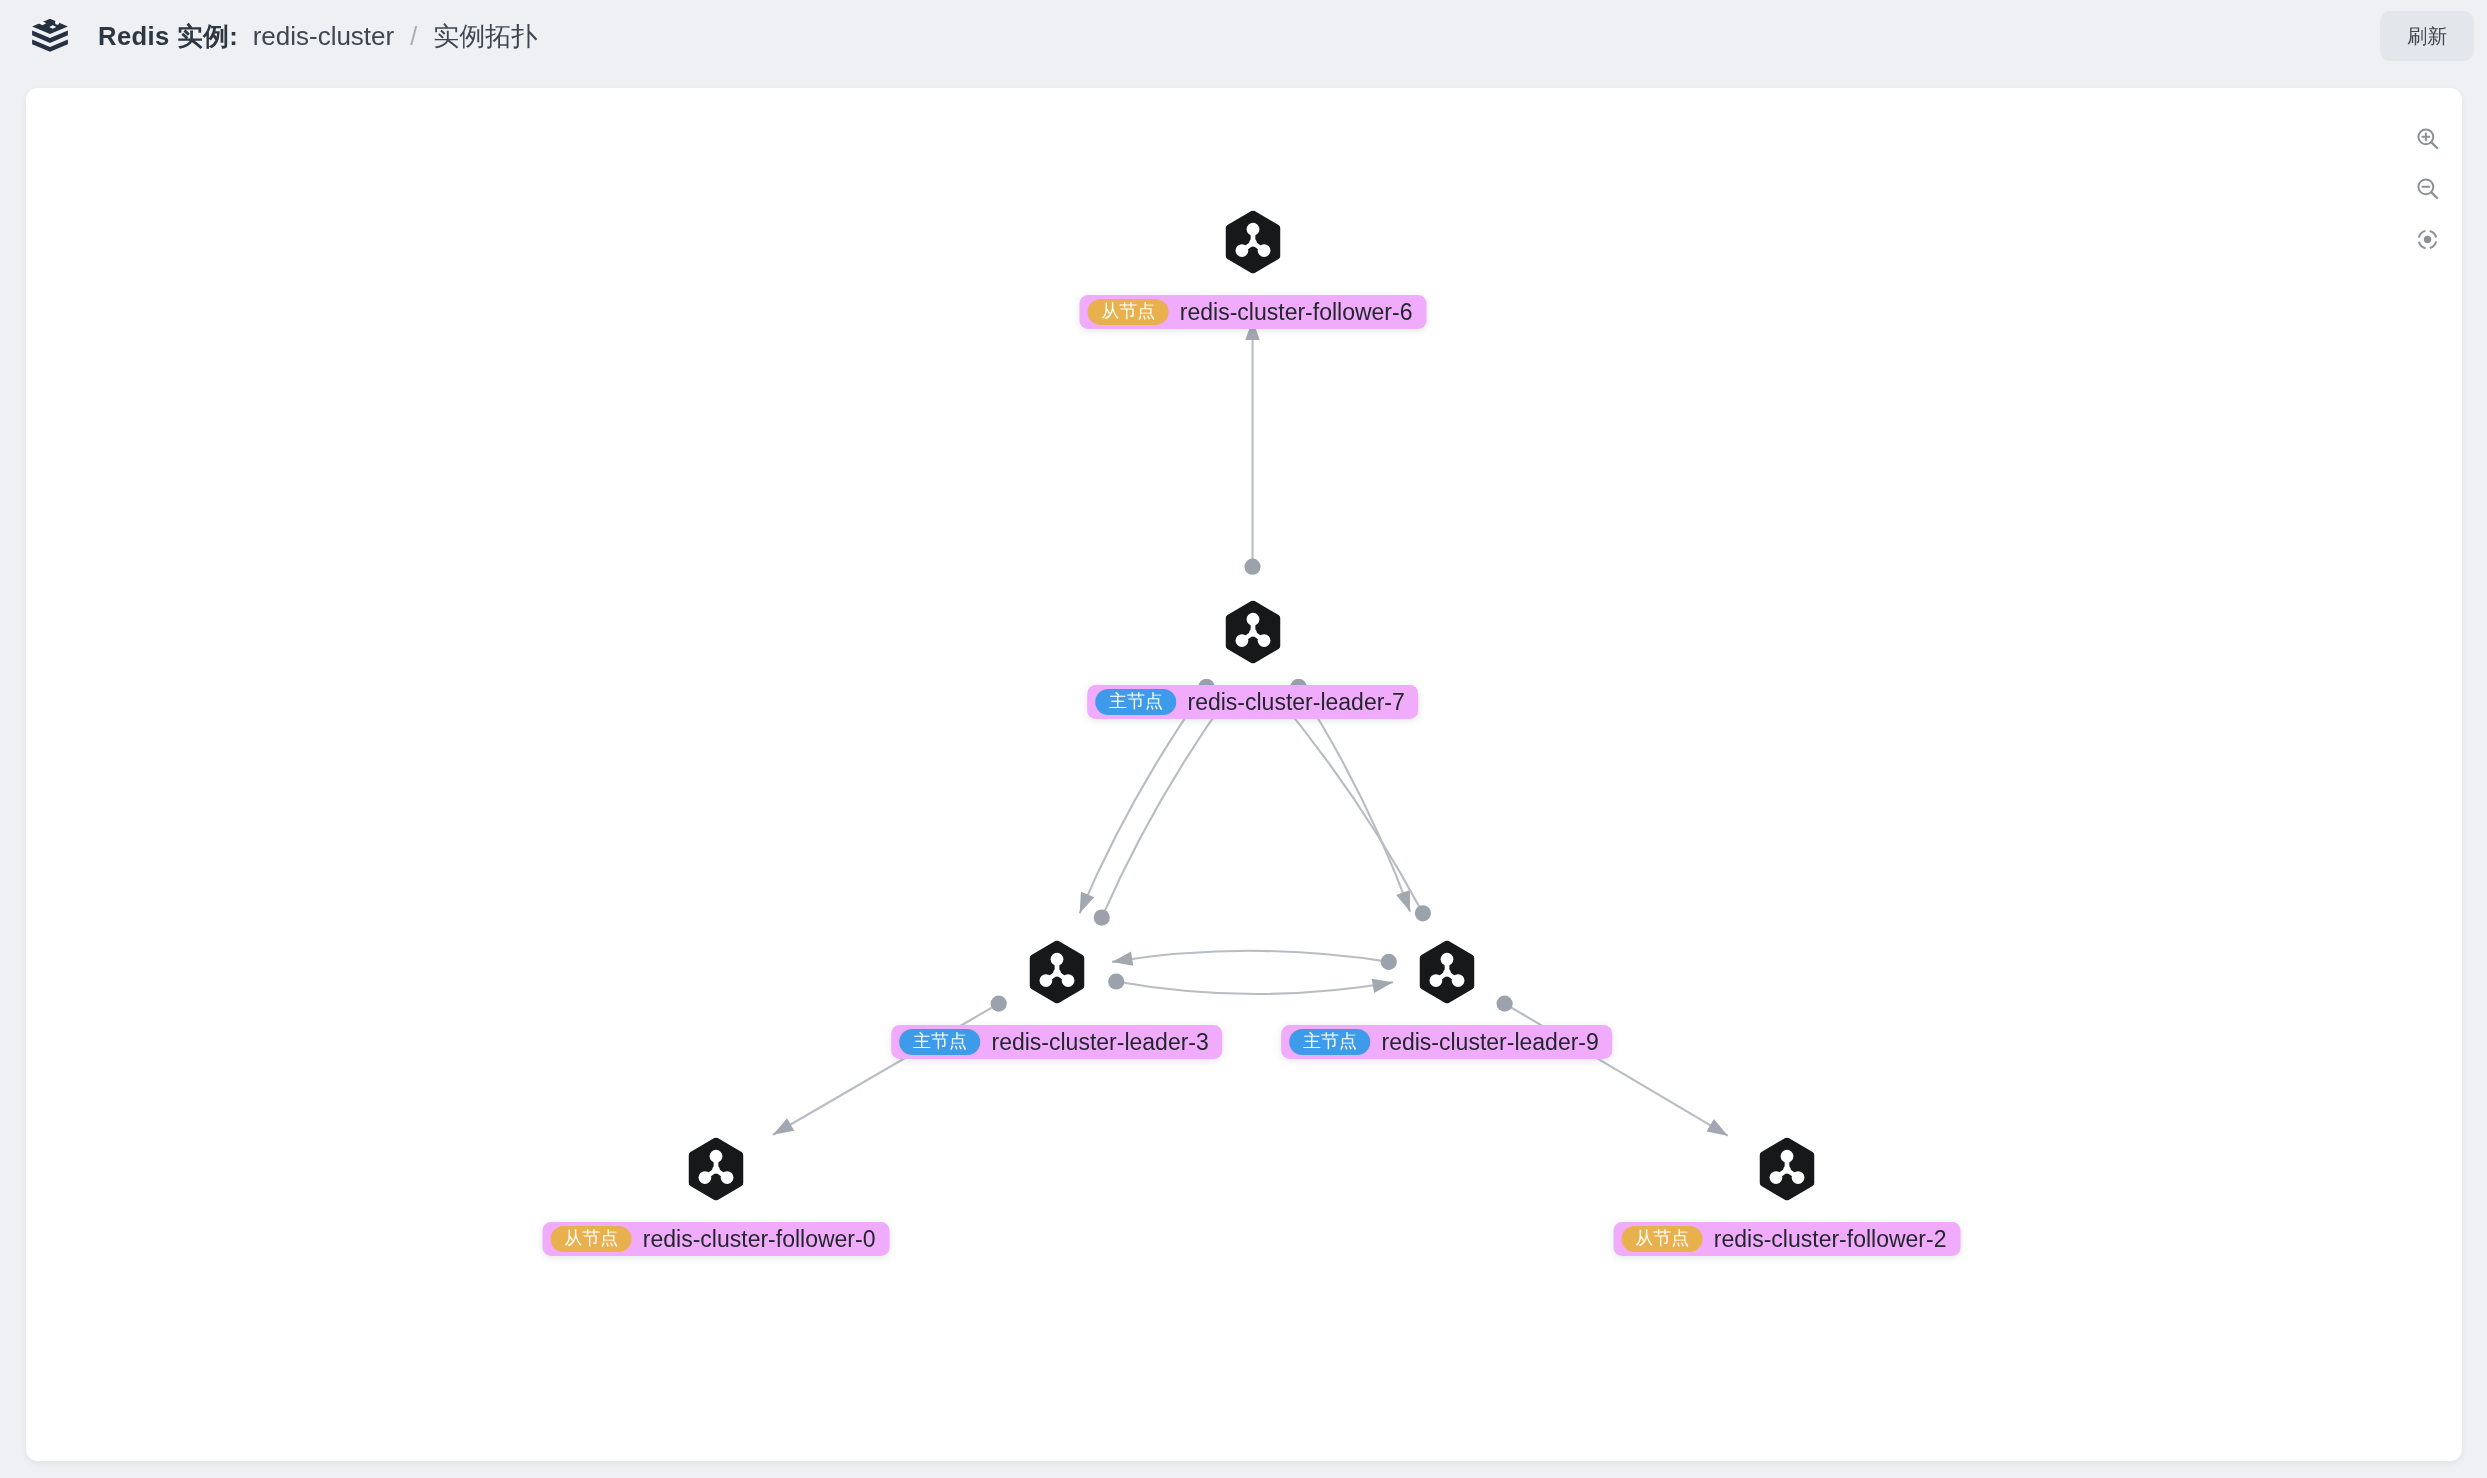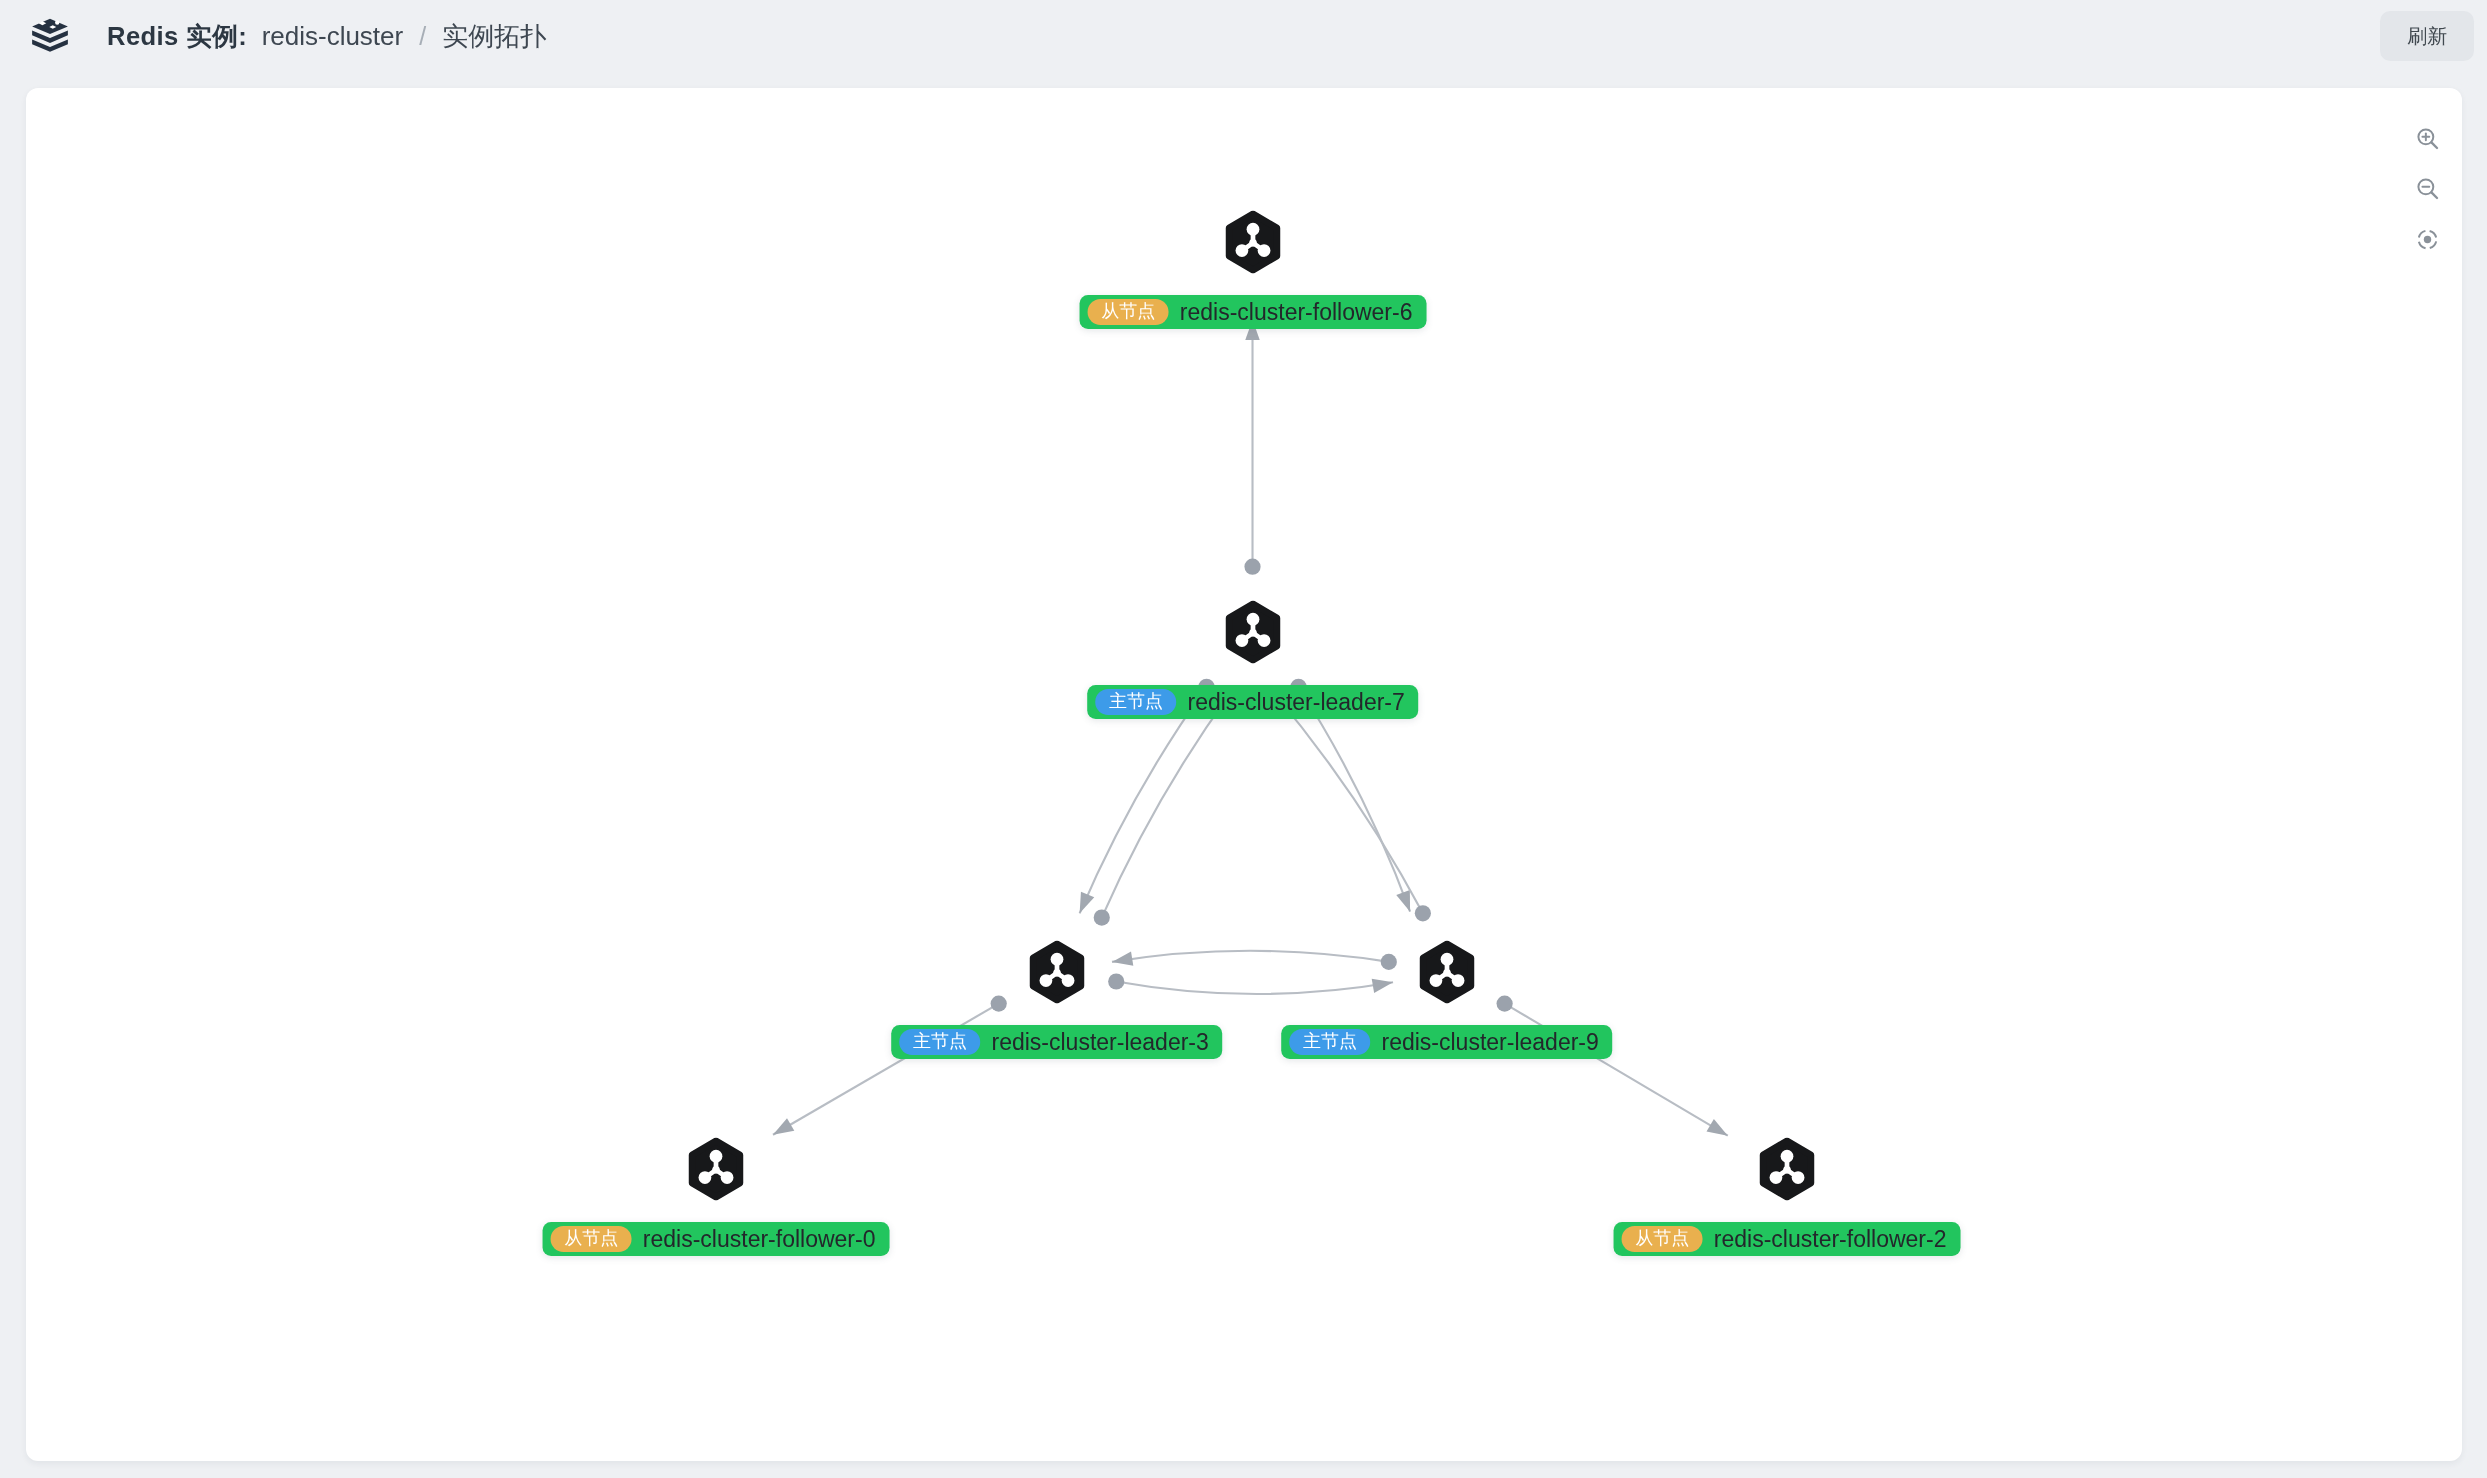--- a/index.html
+++ b/index.html
@@ -12,21 +12,21 @@
 
   
   .header {
     height: 72px;
     display: flex;
     align-items: center;
     padding: 0 12.8px 0 28px;
   }
   .logo { width: 44px; height: 44px; flex: 0 0 auto; }
   .brand-title {
-    margin-left: 35px;
+    margin-left: 26px;
     font-size: 25.6px;
     font-weight: 700;
     color: #2c3742;
     letter-spacing: 0.4px;
   }
   .crumbs { display: flex; align-items: center; gap: 16px; margin-left: 14.5px; }
   .crumb { font-size: 26px; color: #3e4751; }
   .crumb-sep { font-size: 25px; color: #a7aeb6; }
   .refresh-btn {
     margin-left: auto;
@@ -61,21 +61,21 @@
   .hex { fill: var(--node-fill, #17181a); stroke: var(--node-fill, #17181a); }
 
   .node-label {
     position: absolute;
     transform: translate(-50%, -50%);
     height: 34px;
     display: flex;
     align-items: center;
     gap: 11px;
     padding: 0 13.6px 0 8.5px;
-    background: #22c55e;
+    background: #f0abfc;
     border-radius: 8.5px;
     box-shadow: 0 1.7px 7.7px rgba(90, 100, 115, 0.16);
     white-space: nowrap;
     font-size: 23px;
     color: #23272b;
     cursor: pointer;
   }
   .badge {
     border-radius: 13.6px;
     padding: 3.4px 13.6px 5.1px 13.6px;

